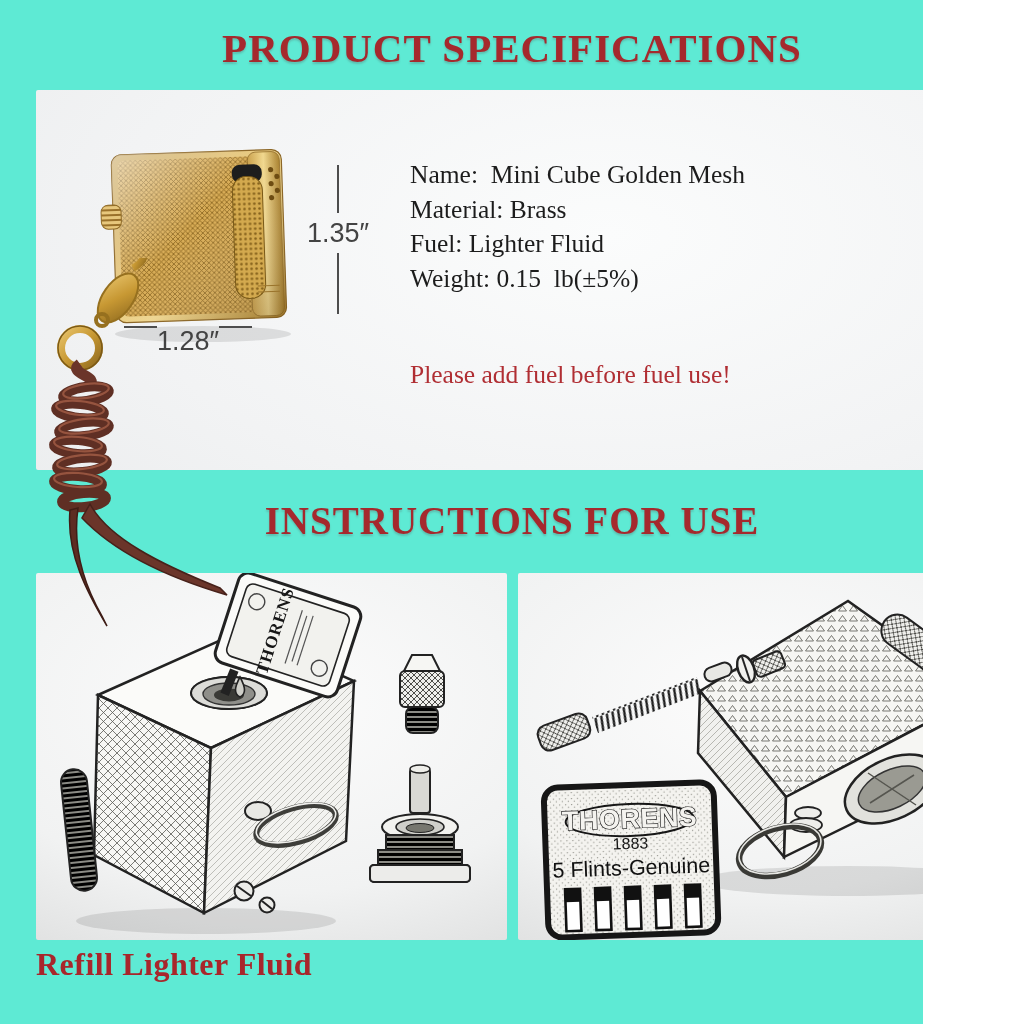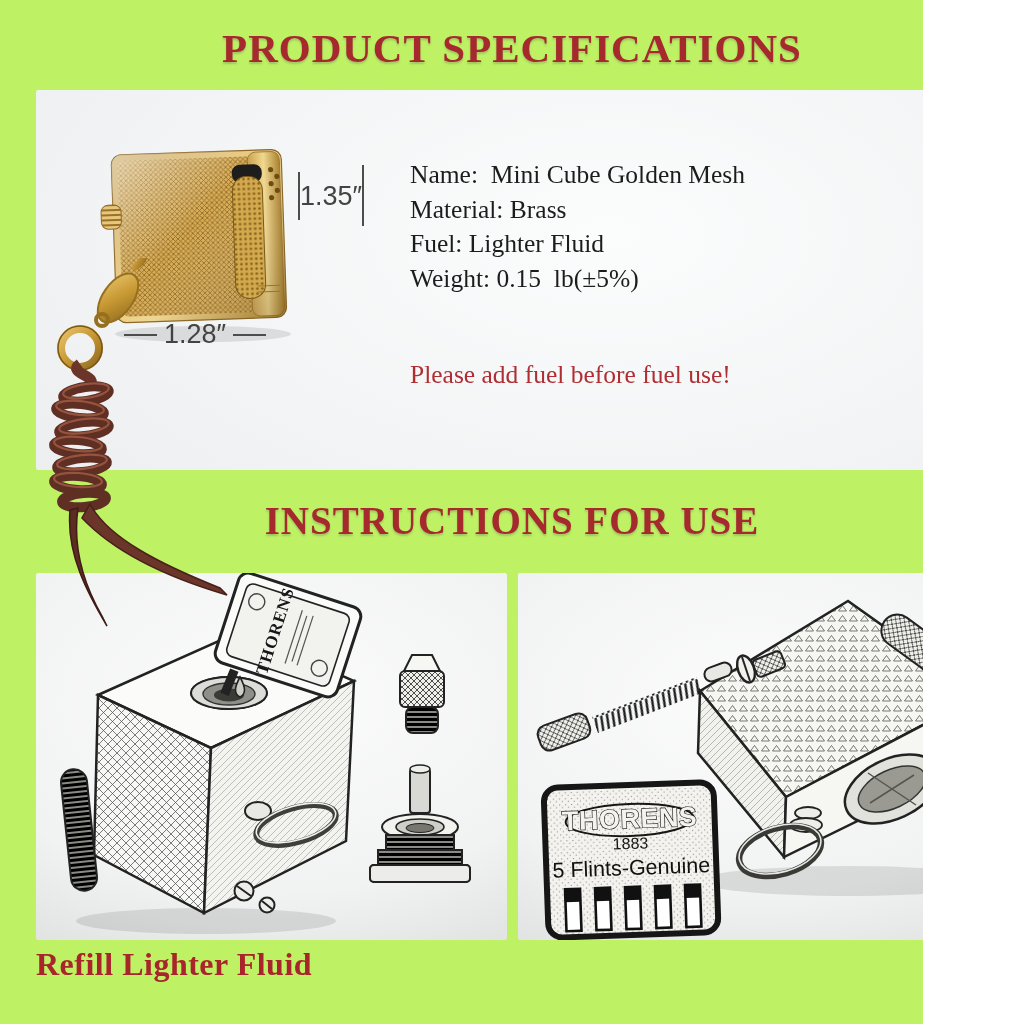--- a/index.html
+++ b/index.html
@@ -1,16 +1,16 @@
 <!DOCTYPE html>
 <html><head>
 <meta charset="utf-8">
 <style>
   html,body{margin:0;padding:0;background:#ffffff;}
-  .stage{position:relative;width:923px;height:1024px;background:#bef264;overflow:hidden;
+  .stage{position:relative;width:923px;height:1024px;background:#5eead4;overflow:hidden;
          font-family:"Liberation Serif", serif;}
   .h-title{position:absolute;left:0;width:1024px;text-align:center;
            font-weight:700;color:#a5292d;letter-spacing:1px;
            text-shadow:0 2px 2px rgba(90,90,90,.30);}
   #title1{top:24px;font-size:41px;}
   #title2{top:498px;font-size:39px;}
   .panel{position:absolute;border-radius:2px;}
   #spec-panel{left:36px;top:90px;width:954px;height:380px;
       background:radial-gradient(95% 130% at 60% 38%, #fbfcfc 0%, #f2f3f4 55%, #e8eaeb 100%);}
   #panel-refill{left:36px;top:573px;width:471px;height:367px;
@@ -19,24 +19,24 @@
       background:radial-gradient(120% 95% at 50% 35%, #fcfcfc 0%, #f1f2f2 55%, #d5d6d6 100%);}
   .abs{position:absolute;}
   
   .spec-lines{position:absolute;left:374px;top:68px;color:#1c1c1c;}
   .spec-line{white-space:pre;font-size:25.5px;line-height:34.5px;}
   .note{position:absolute;left:374px;top:272px;width:472px;color:#b02e33;font-size:25.5px;line-height:26.5px;}
   .note-l1{text-align:justify;text-align-last:justify;white-space:normal;}
   .note-l2{text-align:left;}
   
   .dim{color:#434343;font-family:"Liberation Sans",sans-serif;}
-  .vdim{position:absolute;left:262px;top:75px;width:80px;display:flex;align-items:center;}
+  .vdim{position:absolute;left:262px;top:75px;width:80px;display:flex;flex-direction:column;align-items:center;}
   .vline{width:2px;background:#4d4d4d;}
   .vlabel{font-size:27px;padding:5px 0 4px 0;}
-  .hdim{position:absolute;left:88px;top:229px;display:flex;align-items:center;gap:7px;}
+  .hdim{position:absolute;left:88px;top:236px;display:flex;}
   .hline{height:2px;width:33px;background:#4d4d4d;}
   .hlabel{font-size:27px;}
   .caption{position:absolute;top:946px;font-weight:700;color:#a8262b;font-size:32px;text-align:left;letter-spacing:.5px;}
   #cap-left{left:36px;width:471px;}
   #cap-right{left:518px;width:472px;}
   svg text{font-family:"Liberation Sans",sans-serif;}
   svg .serif{font-family:"Liberation Serif",serif;}
 </style>
 </head>
 <body>

